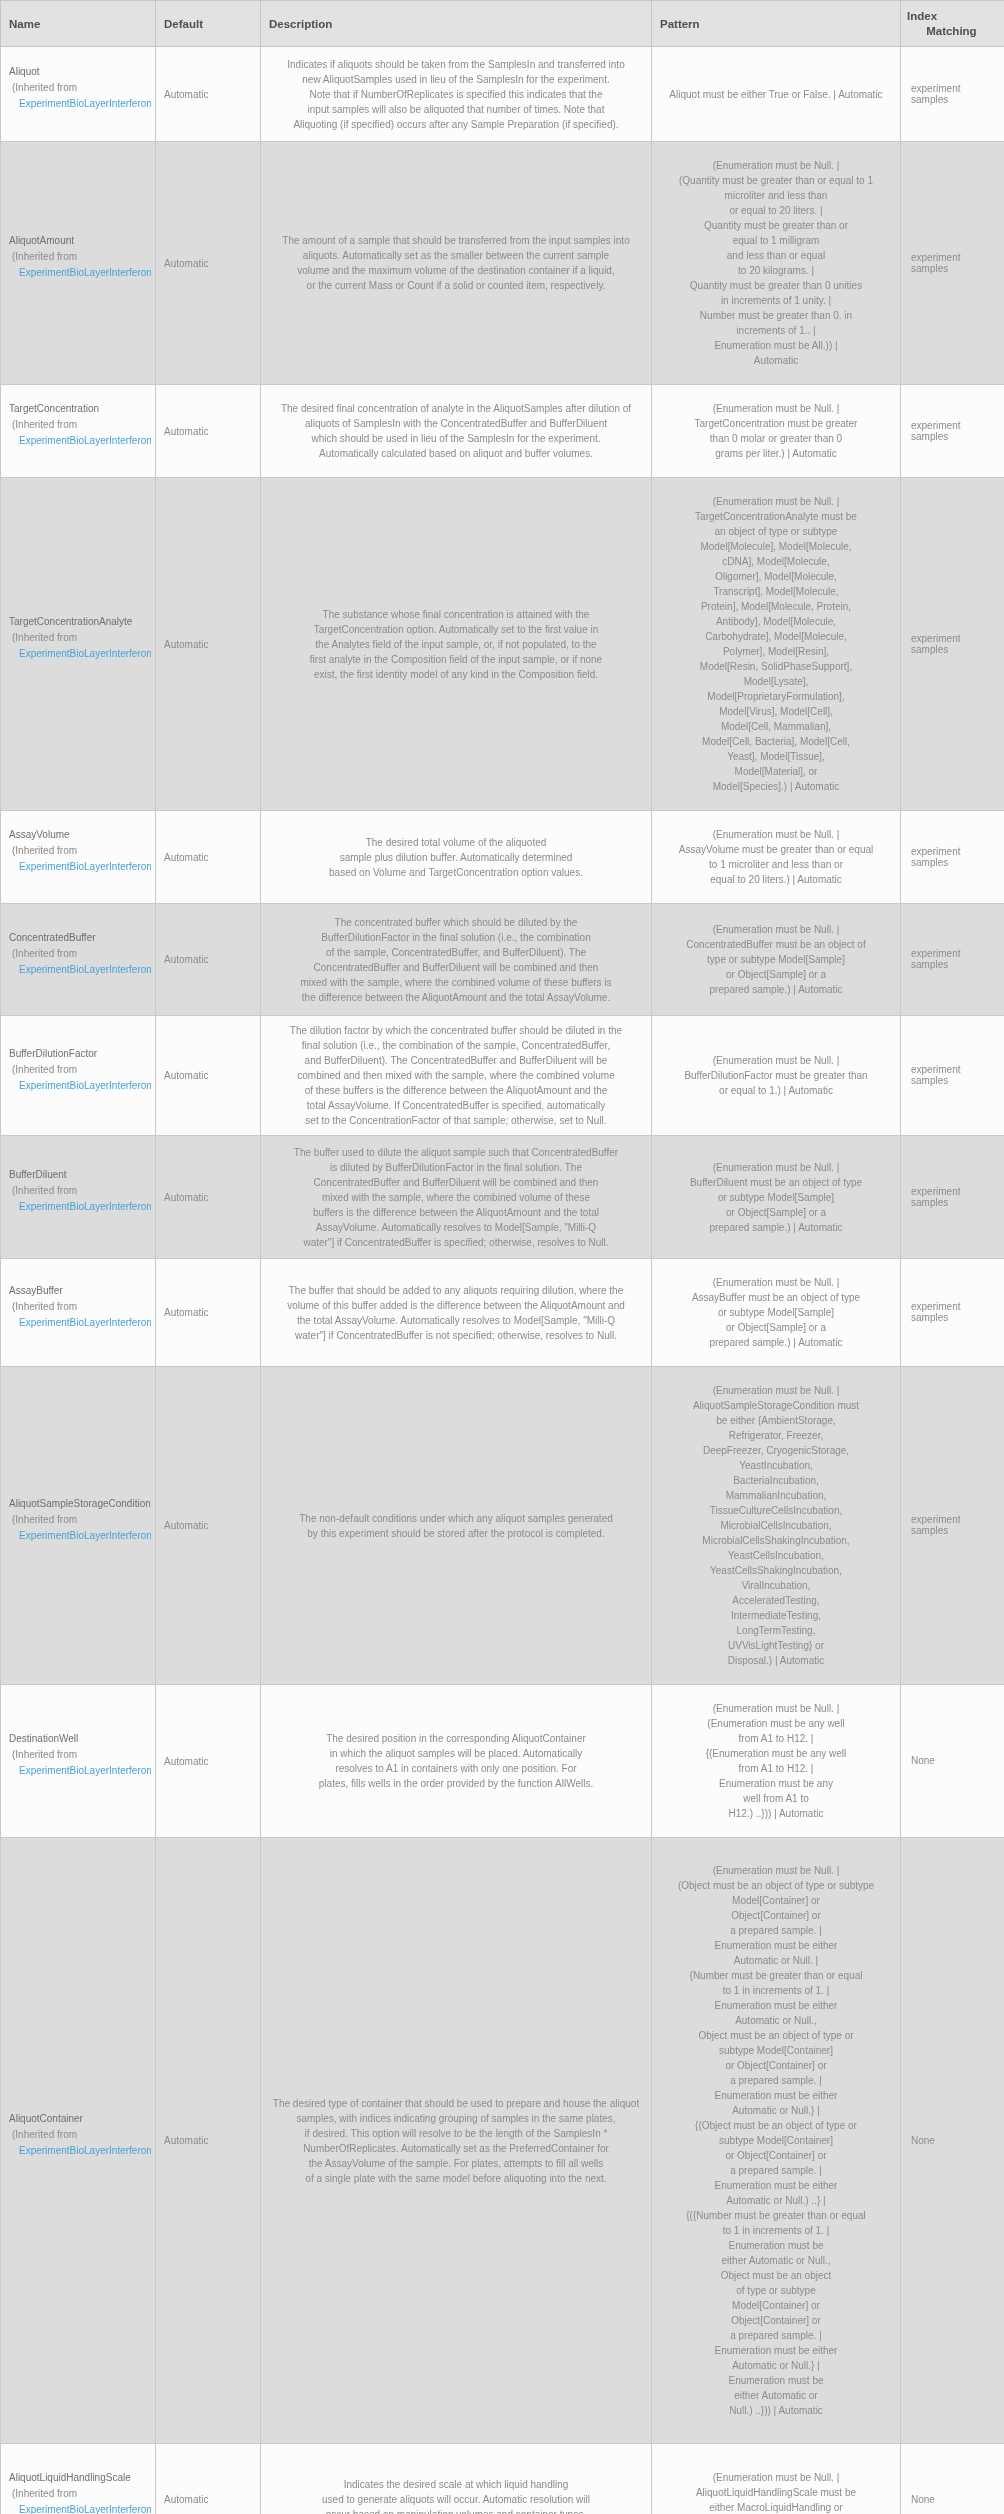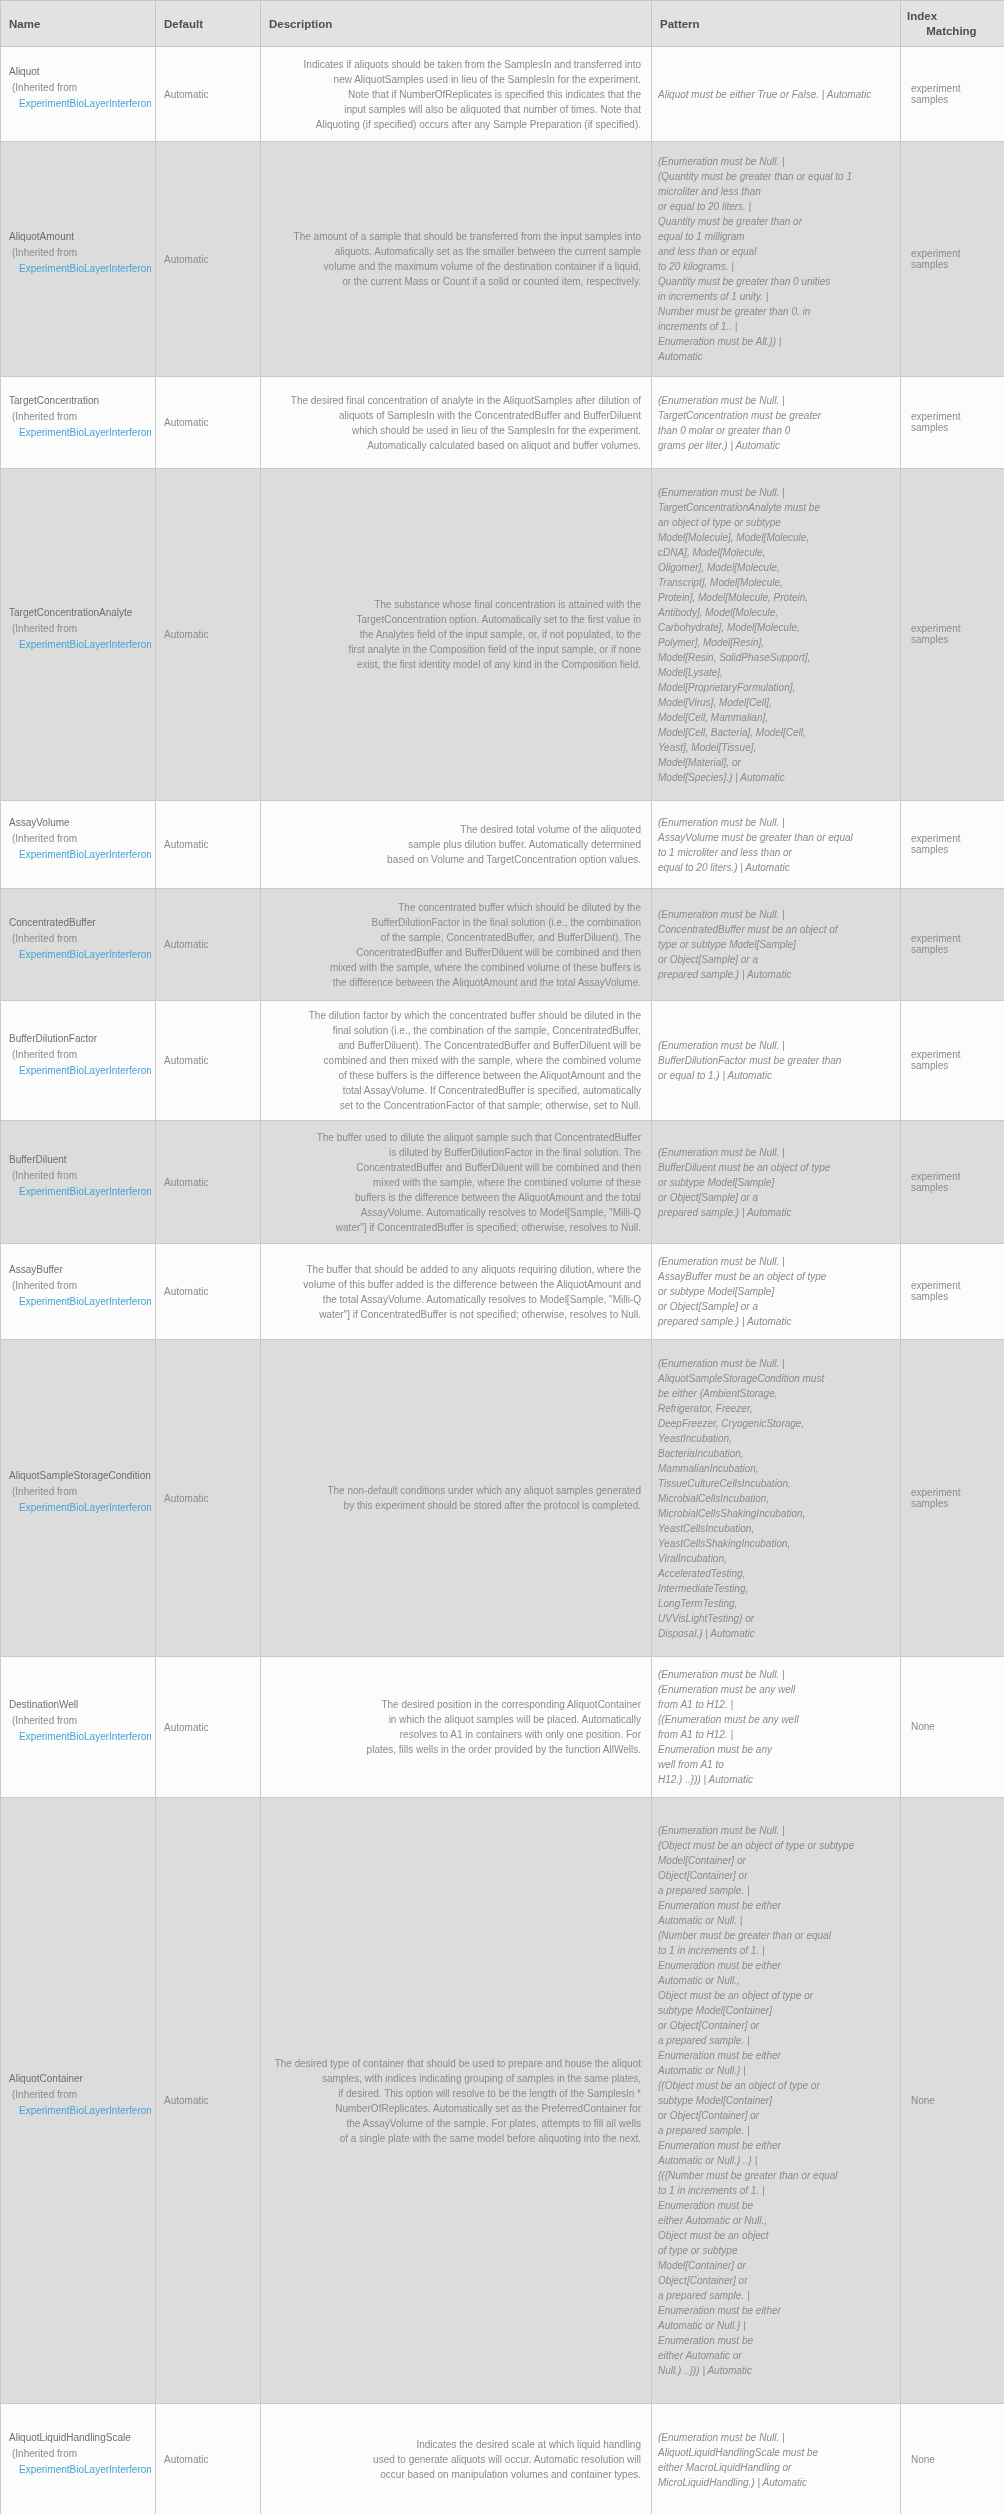--- a/index.html
+++ b/index.html
@@ -8,22 +8,22 @@
   th{background:#e2e2e2;border:1px solid #c6c6c6;text-align:left;font-size:11.5px;font-weight:bold;color:#4f4f4f;padding:6px 8px;vertical-align:middle;}
   th.th-index{white-space:pre-wrap;line-height:15px;padding:6px 6px;margin-top:40px;}
   td{border:1px solid #c9c9c9;vertical-align:middle;font-size:10px;color:#8b8b8b;overflow:hidden;}
   tr.row-white td{background:#fcfcfc;}
   tr.row-gray td{background:#dcdcdc;}
   .name-cell{padding:4px 4px 16px 8px;color:#6e6e6e;}
   .opt-name{line-height:16px;white-space:nowrap;overflow:hidden;}
   .opt-inherit{line-height:16px;color:#8b8b8b;padding-left:3px;white-space:nowrap;overflow:hidden;}
   .opt-link{display:block;line-height:16px;color:#45a2d8;padding-left:10px;white-space:nowrap;overflow:hidden;cursor:pointer;text-decoration:none;}
   .default-cell{padding:4px 4px 4px 8px;}
-  .desc-cell{white-space:pre-line;text-align:right;padding:6px 10px;line-height:15px;}
-  .pattern-cell{white-space:pre-line;padding:6px 6px;line-height:15px;font-style:italic;}
+  .desc-cell{white-space:pre-line;text-align:center;padding:6px 10px;line-height:15px;}
+  .pattern-cell{white-space:pre-line;text-align:center;padding:16px 6px;line-height:15px;}
   .index-cell{padding:3px 4px 4px 10px;}
 </style>
 </head>
 <body>
 
 <div class="page">
 <table class="options">
   <colgroup>
     <col style="width:155px">
         <col style="width:105px">

